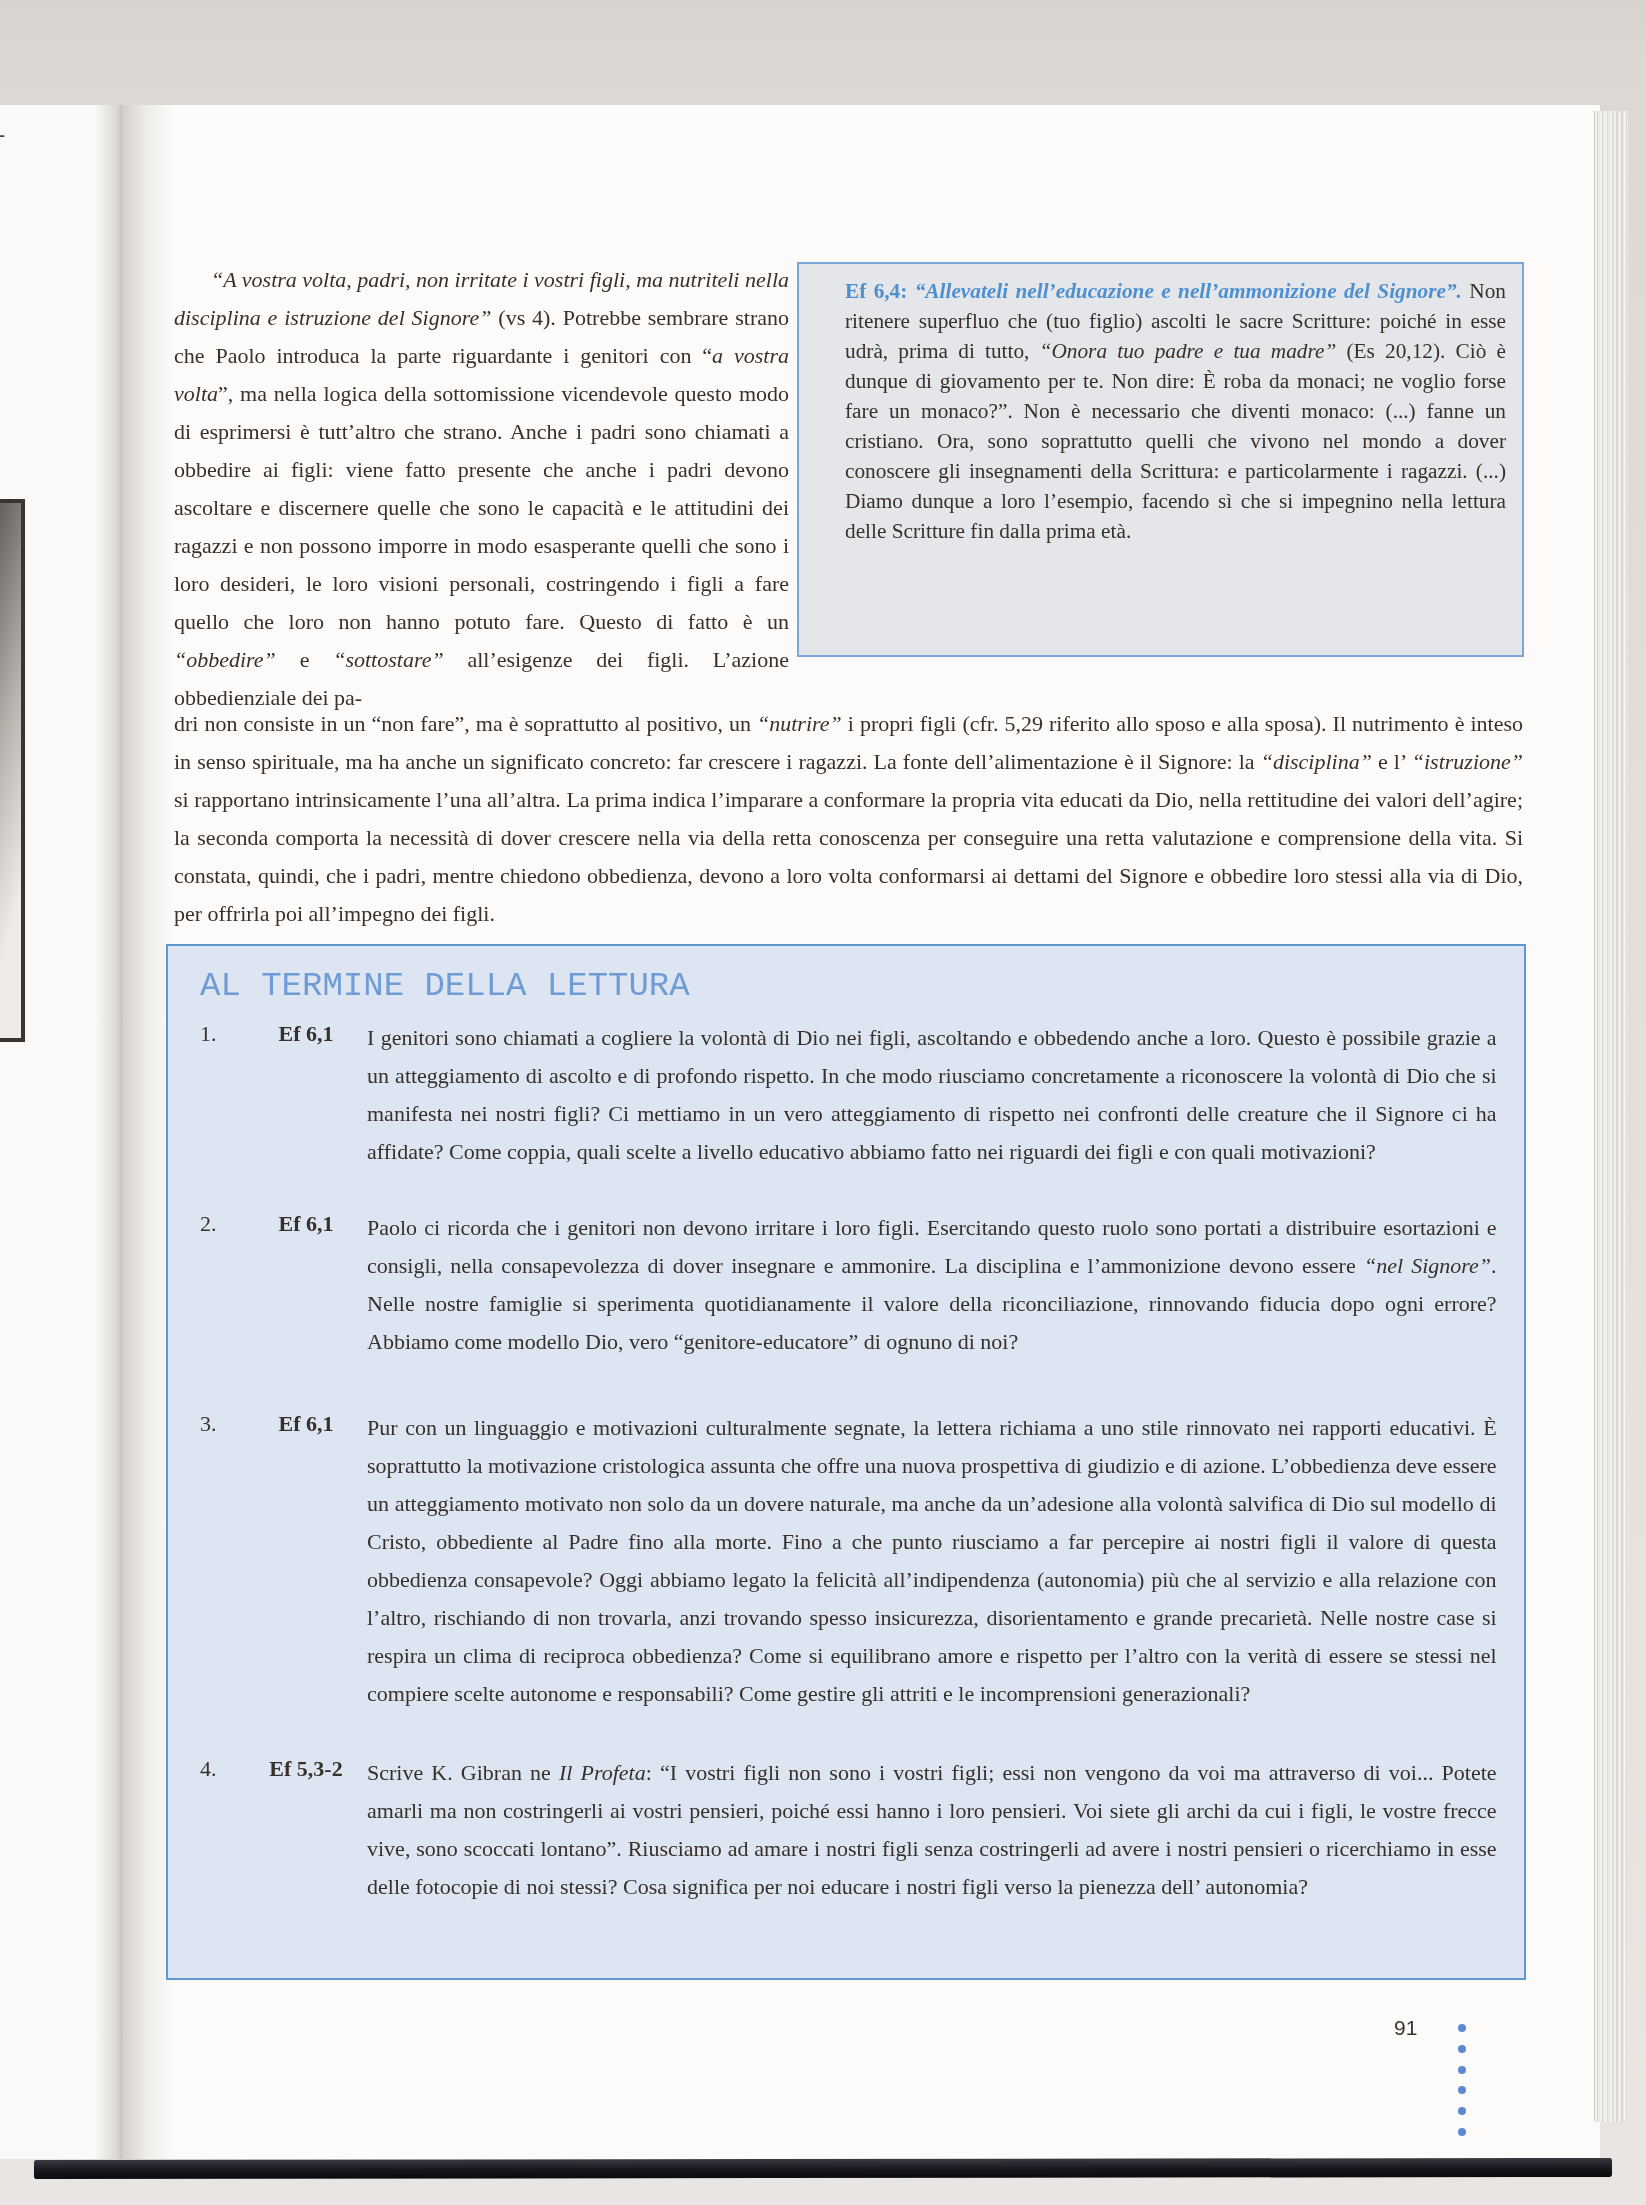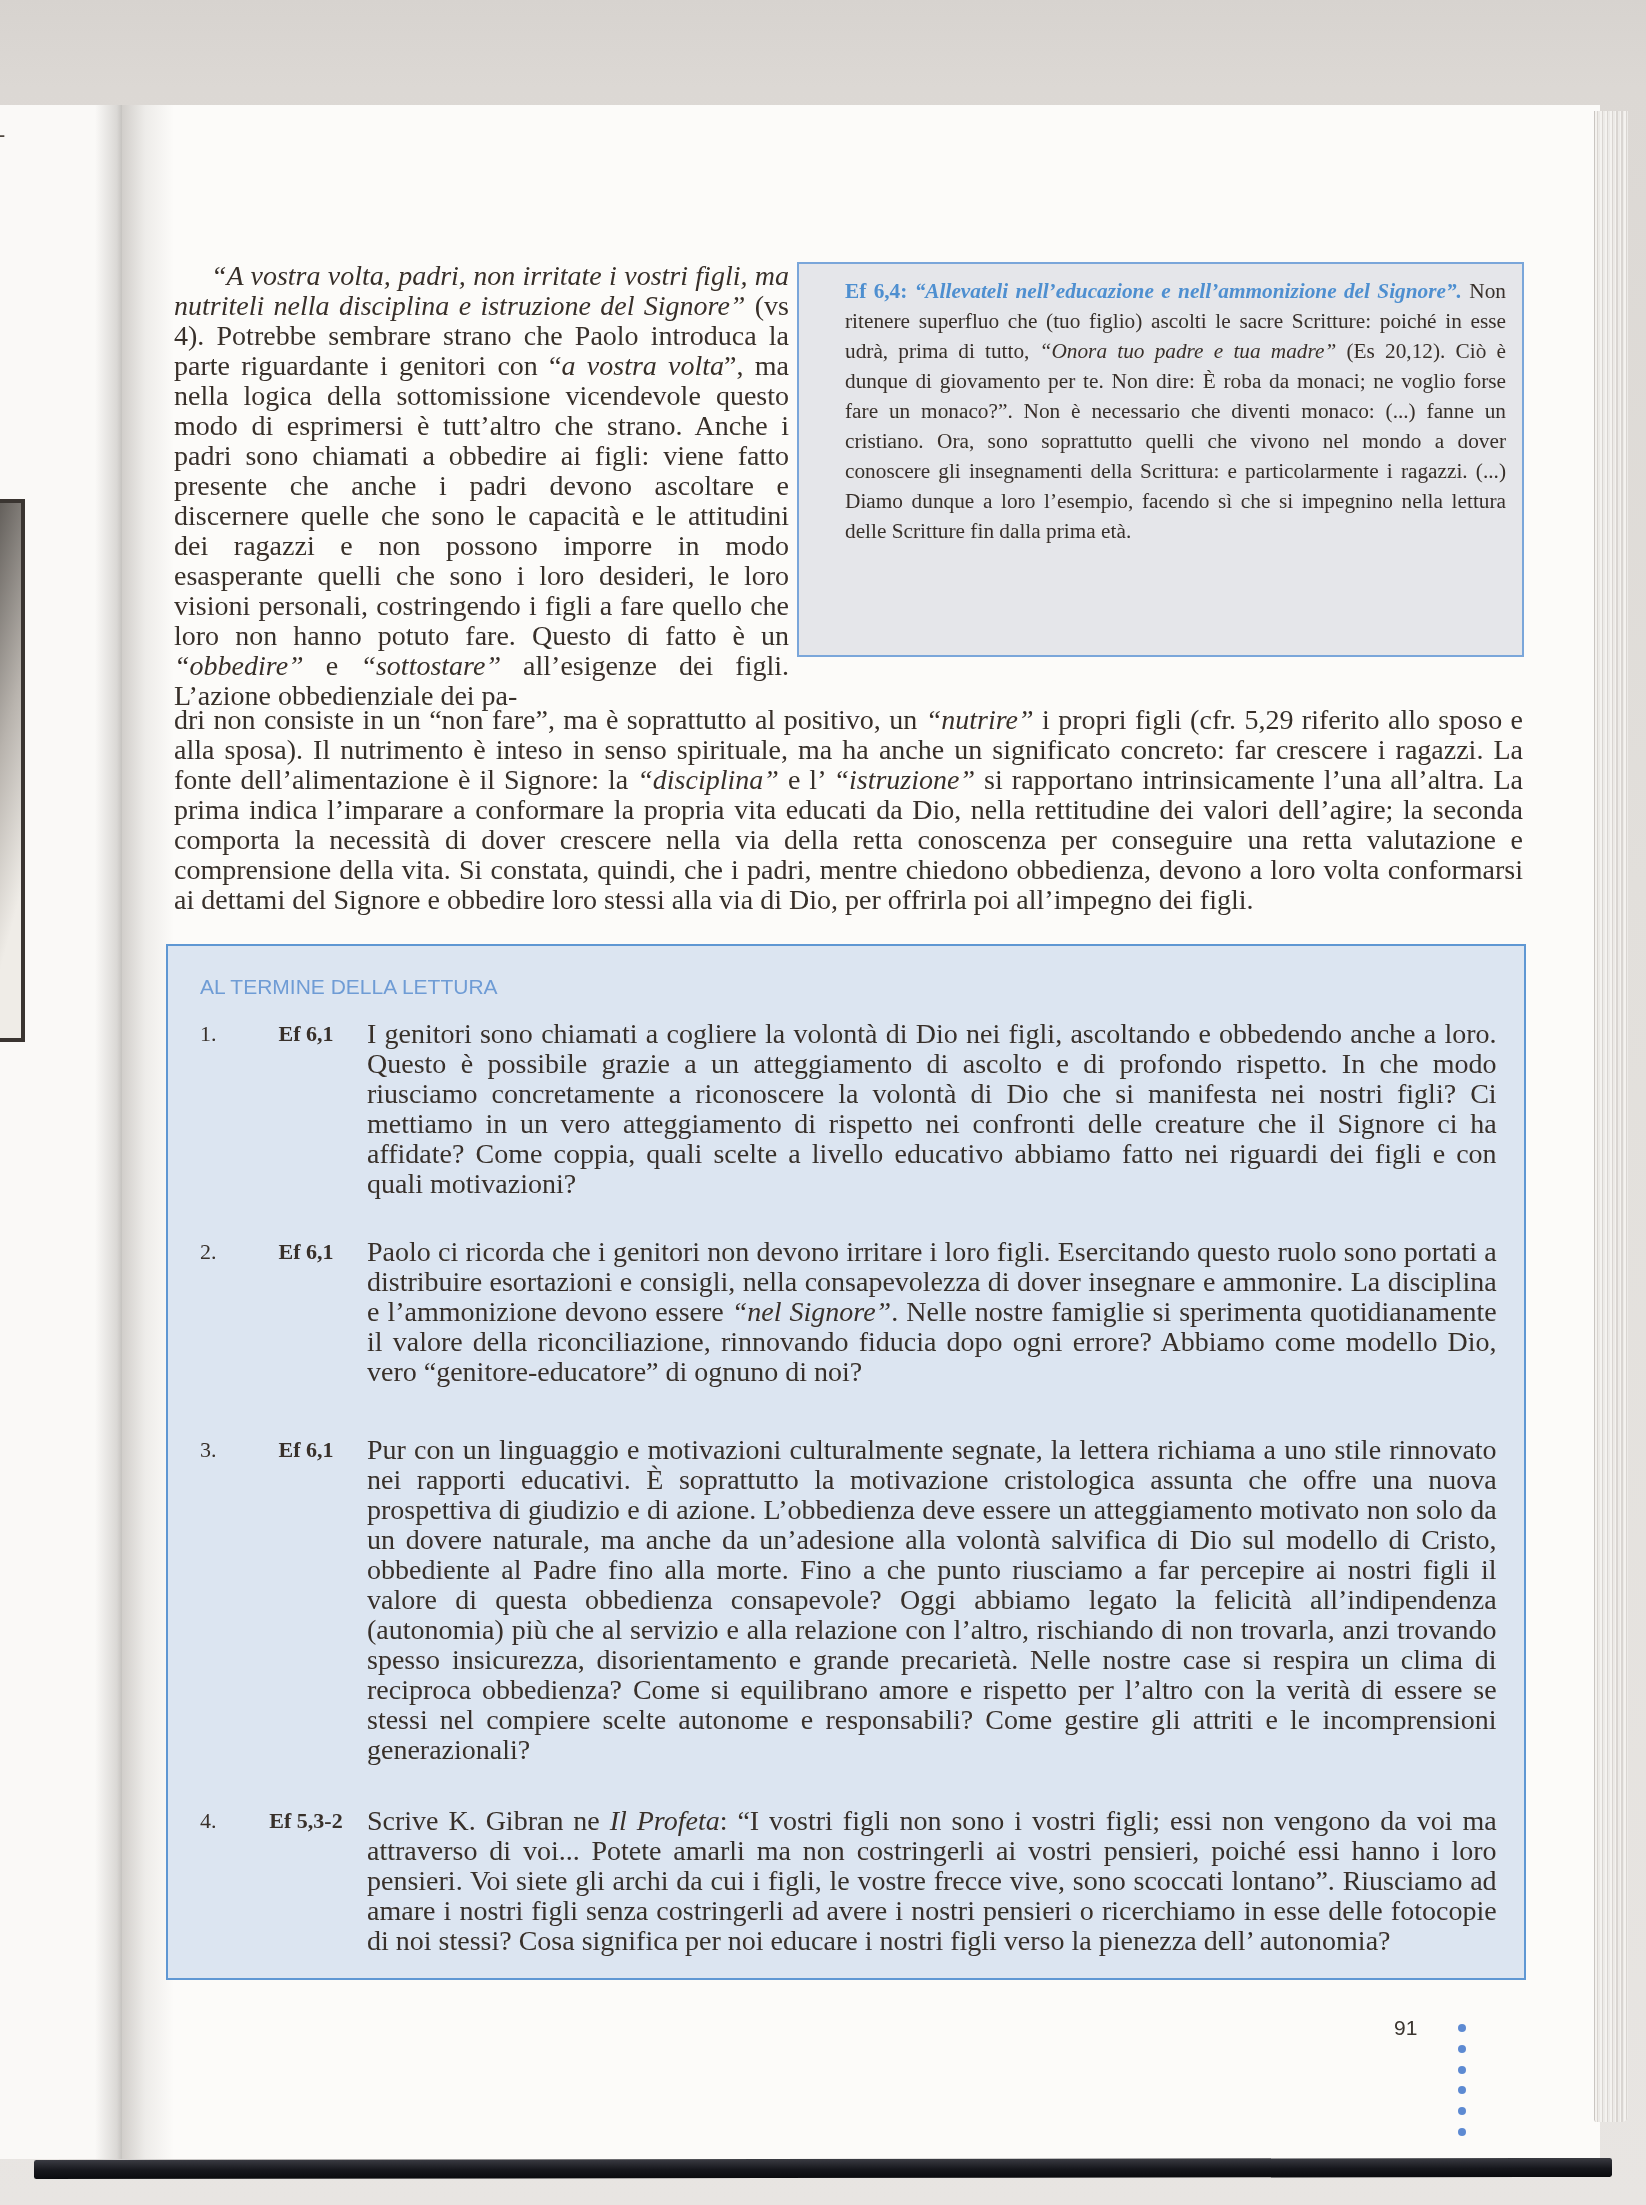--- a/index.html
+++ b/index.html
@@ -33,21 +33,21 @@
   .page{
     position:absolute;left:122px;top:105px;width:1478px;height:2054px;
     background:#fcfbf9;
   }
   .page::before{ 
     content:"";position:absolute;left:0;top:0;bottom:0;width:52px;
     background:linear-gradient(to right,rgba(110,102,94,.30),rgba(110,102,94,.10) 45%,rgba(110,102,94,0));
     pointer-events:none;
   }
   .serif{
-    font-family:"Liberation Serif",serif;font-size:28px;line-height:30px;
+    font-family:"Liberation Serif",serif;font-size:22px;line-height:38px;
     color:#38302a;text-align:justify;margin:0;
   }
   .lead{position:absolute;left:52px;top:156px;width:615px;text-indent:37px;}
   .quote-box{
     position:absolute;left:675px;top:157px;width:727px;min-height:395px;
     box-sizing:border-box;border:2.4px solid #7aa6da;background:#e5e6ea;
     padding:12.2px 16px 9.8px 16px;
   }
   .quote-box .serif{font-size:21.3px;line-height:30px;margin-left:30px;}
   .attribution{
@@ -57,22 +57,22 @@
   }
   .full-para{position:absolute;left:52px;top:600px;width:1349px;}
 
   
   .lettura-box{
     position:absolute;left:44px;top:839px;width:1360px;height:1036px;
     box-sizing:border-box;border:2.4px solid #5f97d3;background:#dce5f1;
     padding:24.4px 27.4px 0 32px;overflow:hidden;
   }
   .lettura-box h2{
-    margin:0 0 16px 0;font-family:Liberation Sans, sans-serif;font-weight:normal;
-    font-size:21px;line-height:33px;color:#6f9cd5;letter-spacing:0;
+    margin:0 0 16px 0;font-family:Liberation Mono, monospace;font-weight:normal;
+    font-size:34px;line-height:33px;color:#6f9cd5;letter-spacing:0;
   }
   .item{display:grid;grid-template-columns:45px 122px 1fr;align-items:start;}
   .item .num,.item .ref{font-family:"Liberation Serif",serif;font-size:22px;line-height:30px;color:#38302a;}
   .item .ref{font-weight:bold;text-align:center;}
   .item .body{margin:0;font-family:Liberation Serif, serif;}
   .item-1{margin-bottom:38px;}
   .item-2{margin-bottom:48px;}
   .item-3{margin-bottom:41px;}
 
   

